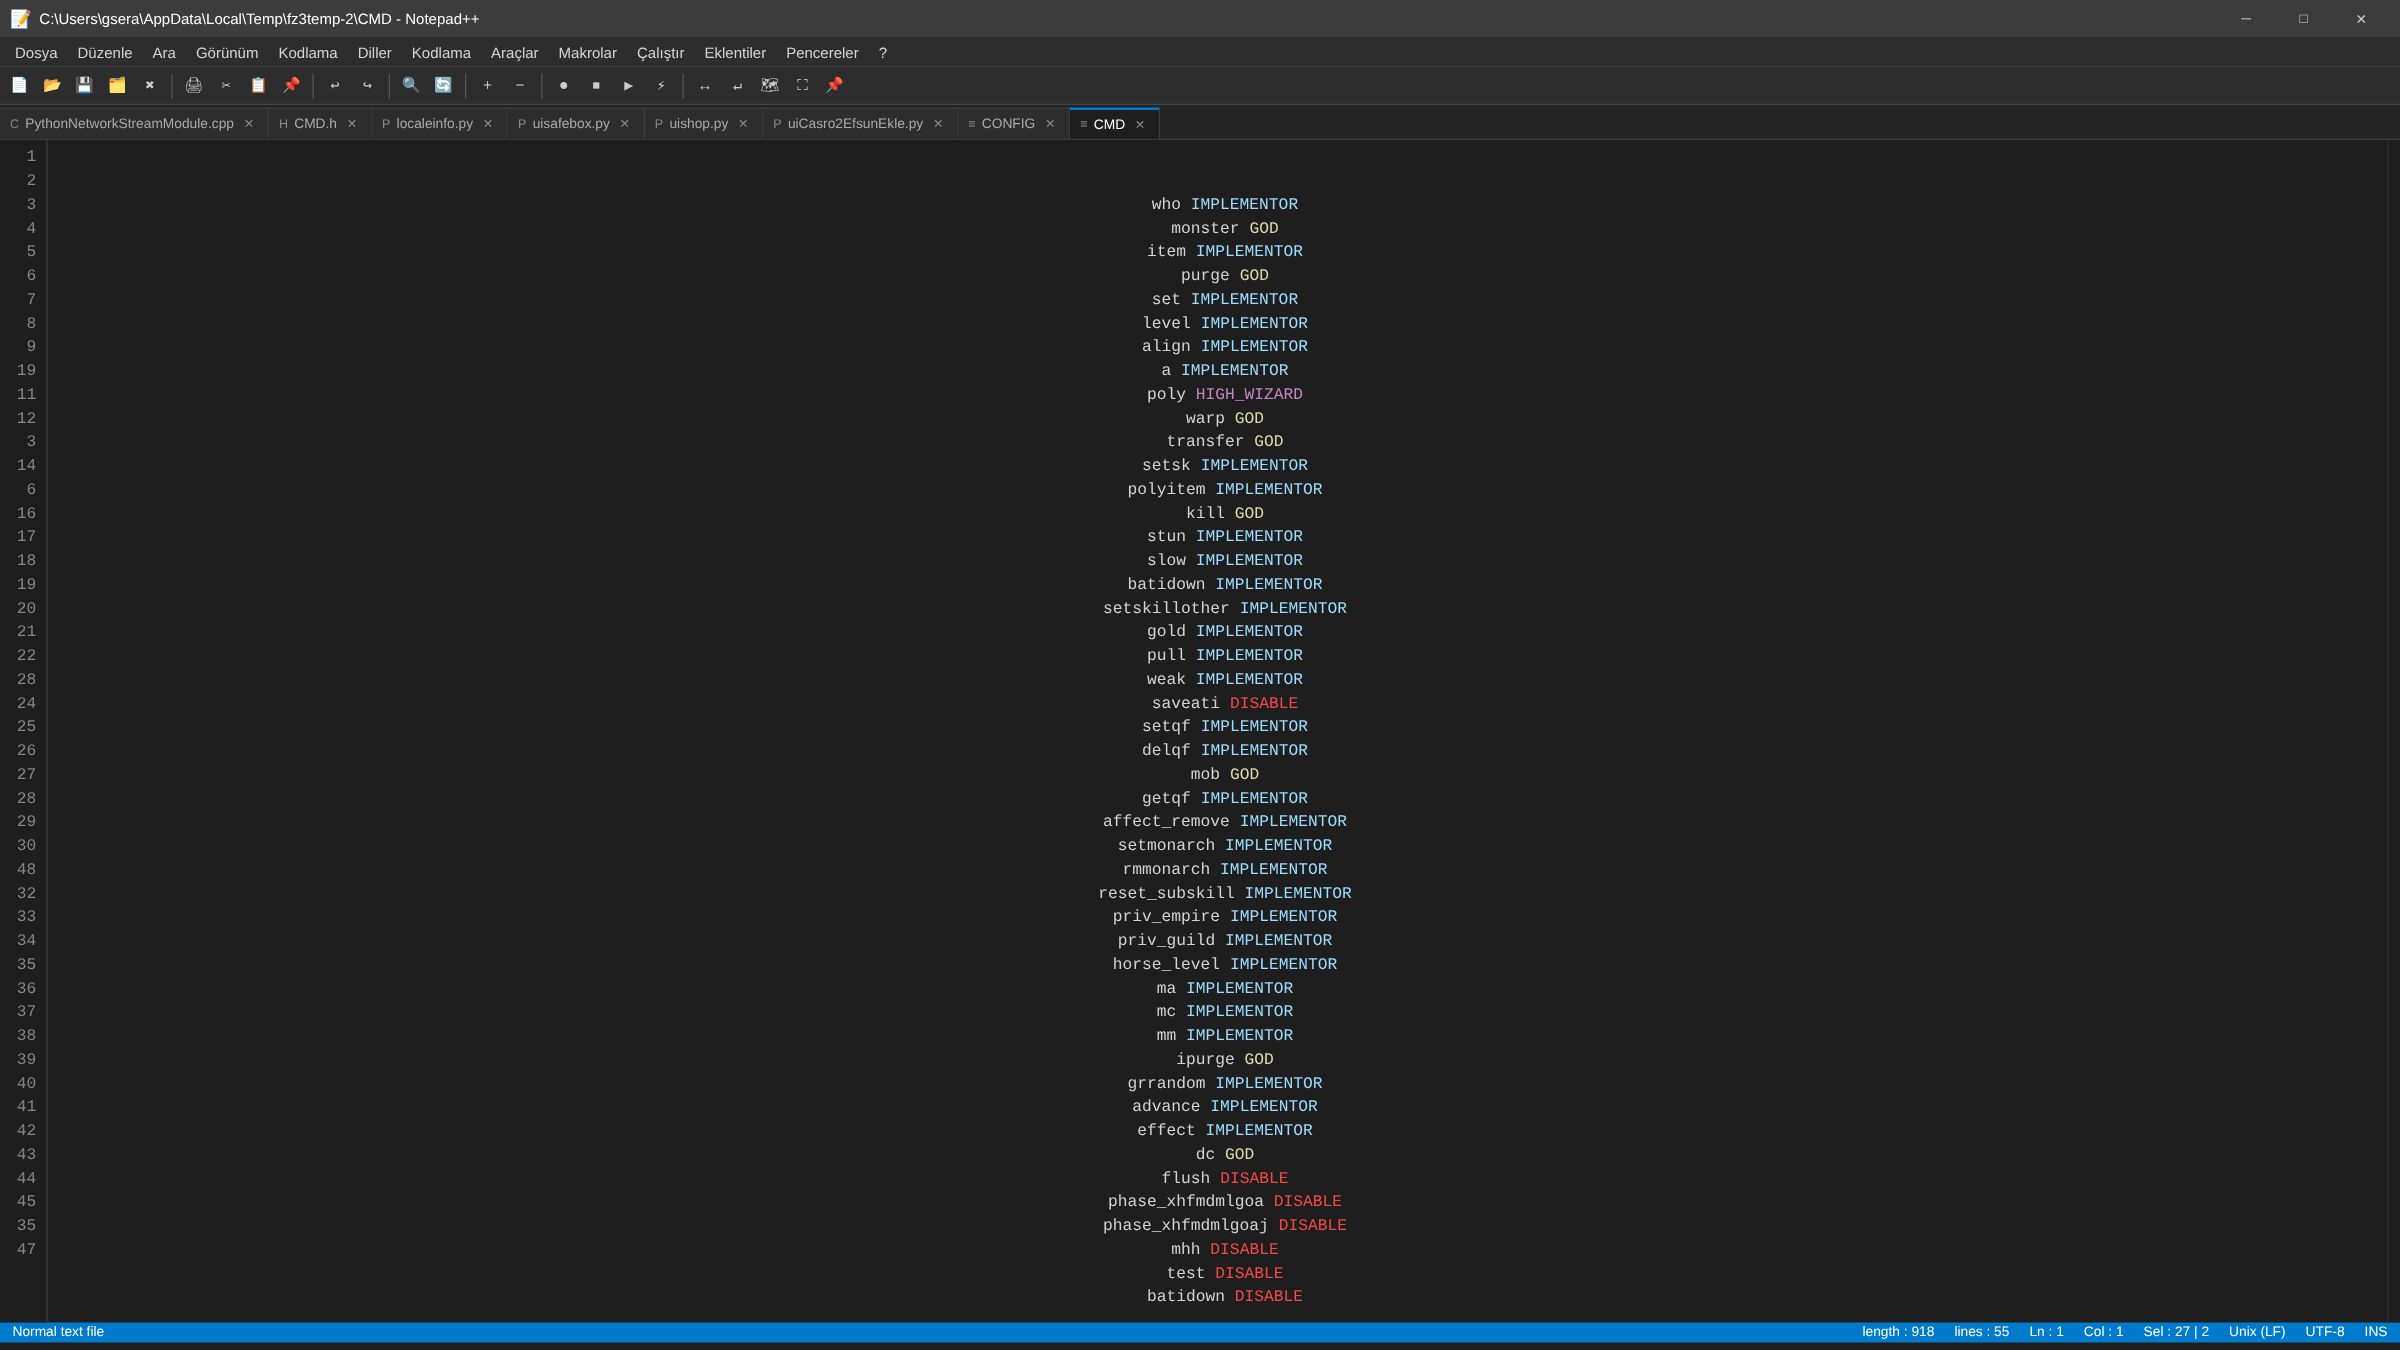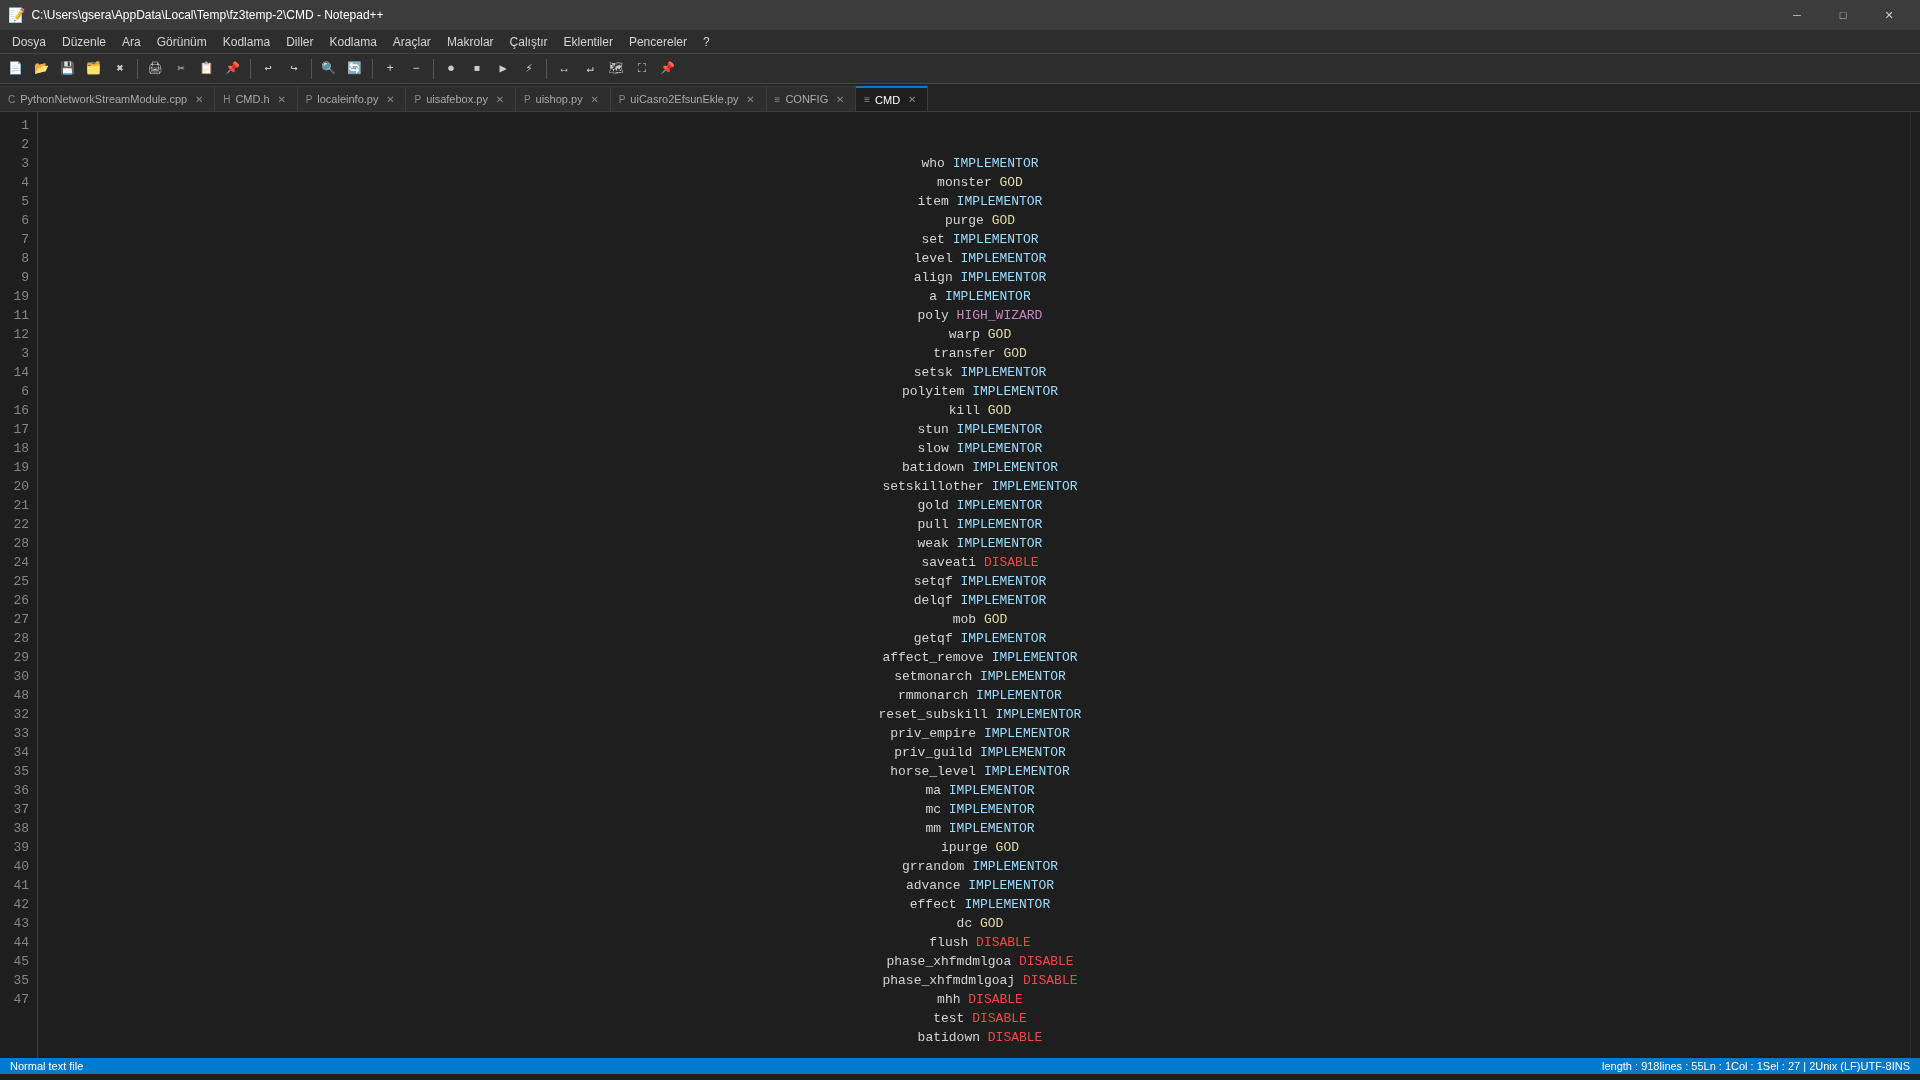--- a/index.html
+++ b/index.html
@@ -200,21 +200,21 @@
       color: #fff;
       height: 16px;
       display: flex;
       align-items: center;
       padding: 0 10px;
       font-family: Segoe UI, Arial, sans-serif;
       font-size: 11px;
       justify-content: space-between;
     }
     #status-left { display: flex; gap: 20px; }
-    #status-right { display: flex; }
+    #status-right { display: flex; gap: 16px; }
   </style>
 </head>
 <body>
 
 <div id="title-bar">
   <div id="title-bar-left">
     <span style="font-size:14px;">📝</span>
     <span>C:\Users\gsera\AppData\Local\Temp\fz3temp-2\CMD - Notepad++</span>
   </div>
   <div id="window-controls">

